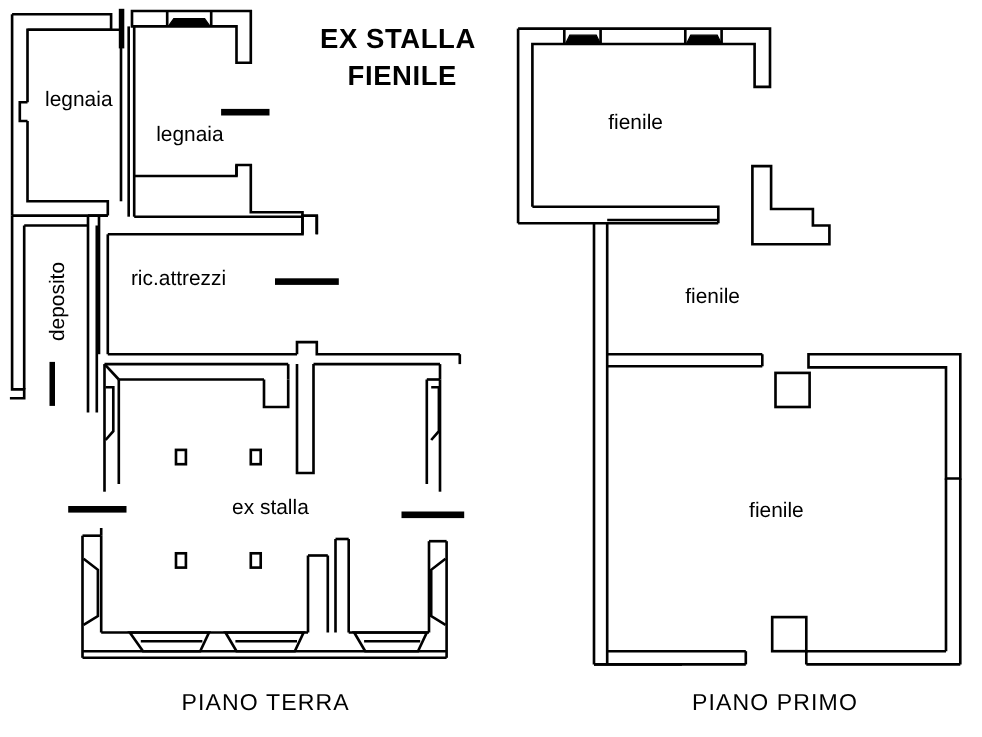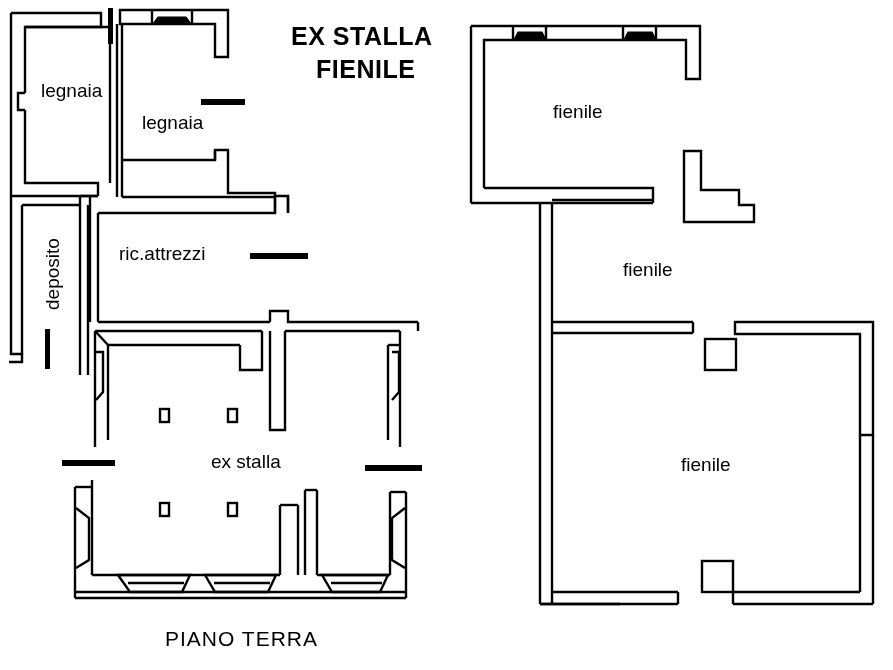--- a/index.html
+++ b/index.html
@@ -198,20 +198,21 @@
   <div class="lbl room-label" style="left:142px; top:112px;">legnaia</div>
   <div class="lbl room-label-vert" style="left:42px; top:310px;">deposito</div>
   <div class="lbl room-label" style="left:119px; top:243px;text-align:center;">ric.attrezzi</div>
   <div class="lbl room-label" style="left:211px; top:451px;">ex stalla</div>
 
   <div class="lbl room-label" style="left:553px; top:101px;">fienile</div>
   <div class="lbl room-label" style="left:623px; top:259px;">fienile</div>
   <div class="lbl room-label" style="left:681px; top:454px;">fienile</div>
 
   <div class="lbl plan-caption" style="left:165px; top:627px;">PIANO TERRA</div>
+  <div class="lbl plan-caption" style="left:629px; top:627px;">PIANO PRIMO</div>
 
   <div class="leader-bar" style="left:108px; top:8px; width:5px; height:36px;"></div>
   <div class="leader-bar" style="left:201px; top:99px; width:44px; height:6px;"></div>
   <div class="leader-bar" style="left:45px; top:329px; width:5px; height:40px;"></div>
   <div class="leader-bar" style="left:250px; top:253px; width:58px; height:6px;"></div>
   <div class="leader-bar" style="left:62px; top:460px; width:53px; height:6px;"></div>
   <div class="leader-bar" style="left:365px; top:465px; width:57px; height:6px;"></div>
 
 </div>
 

